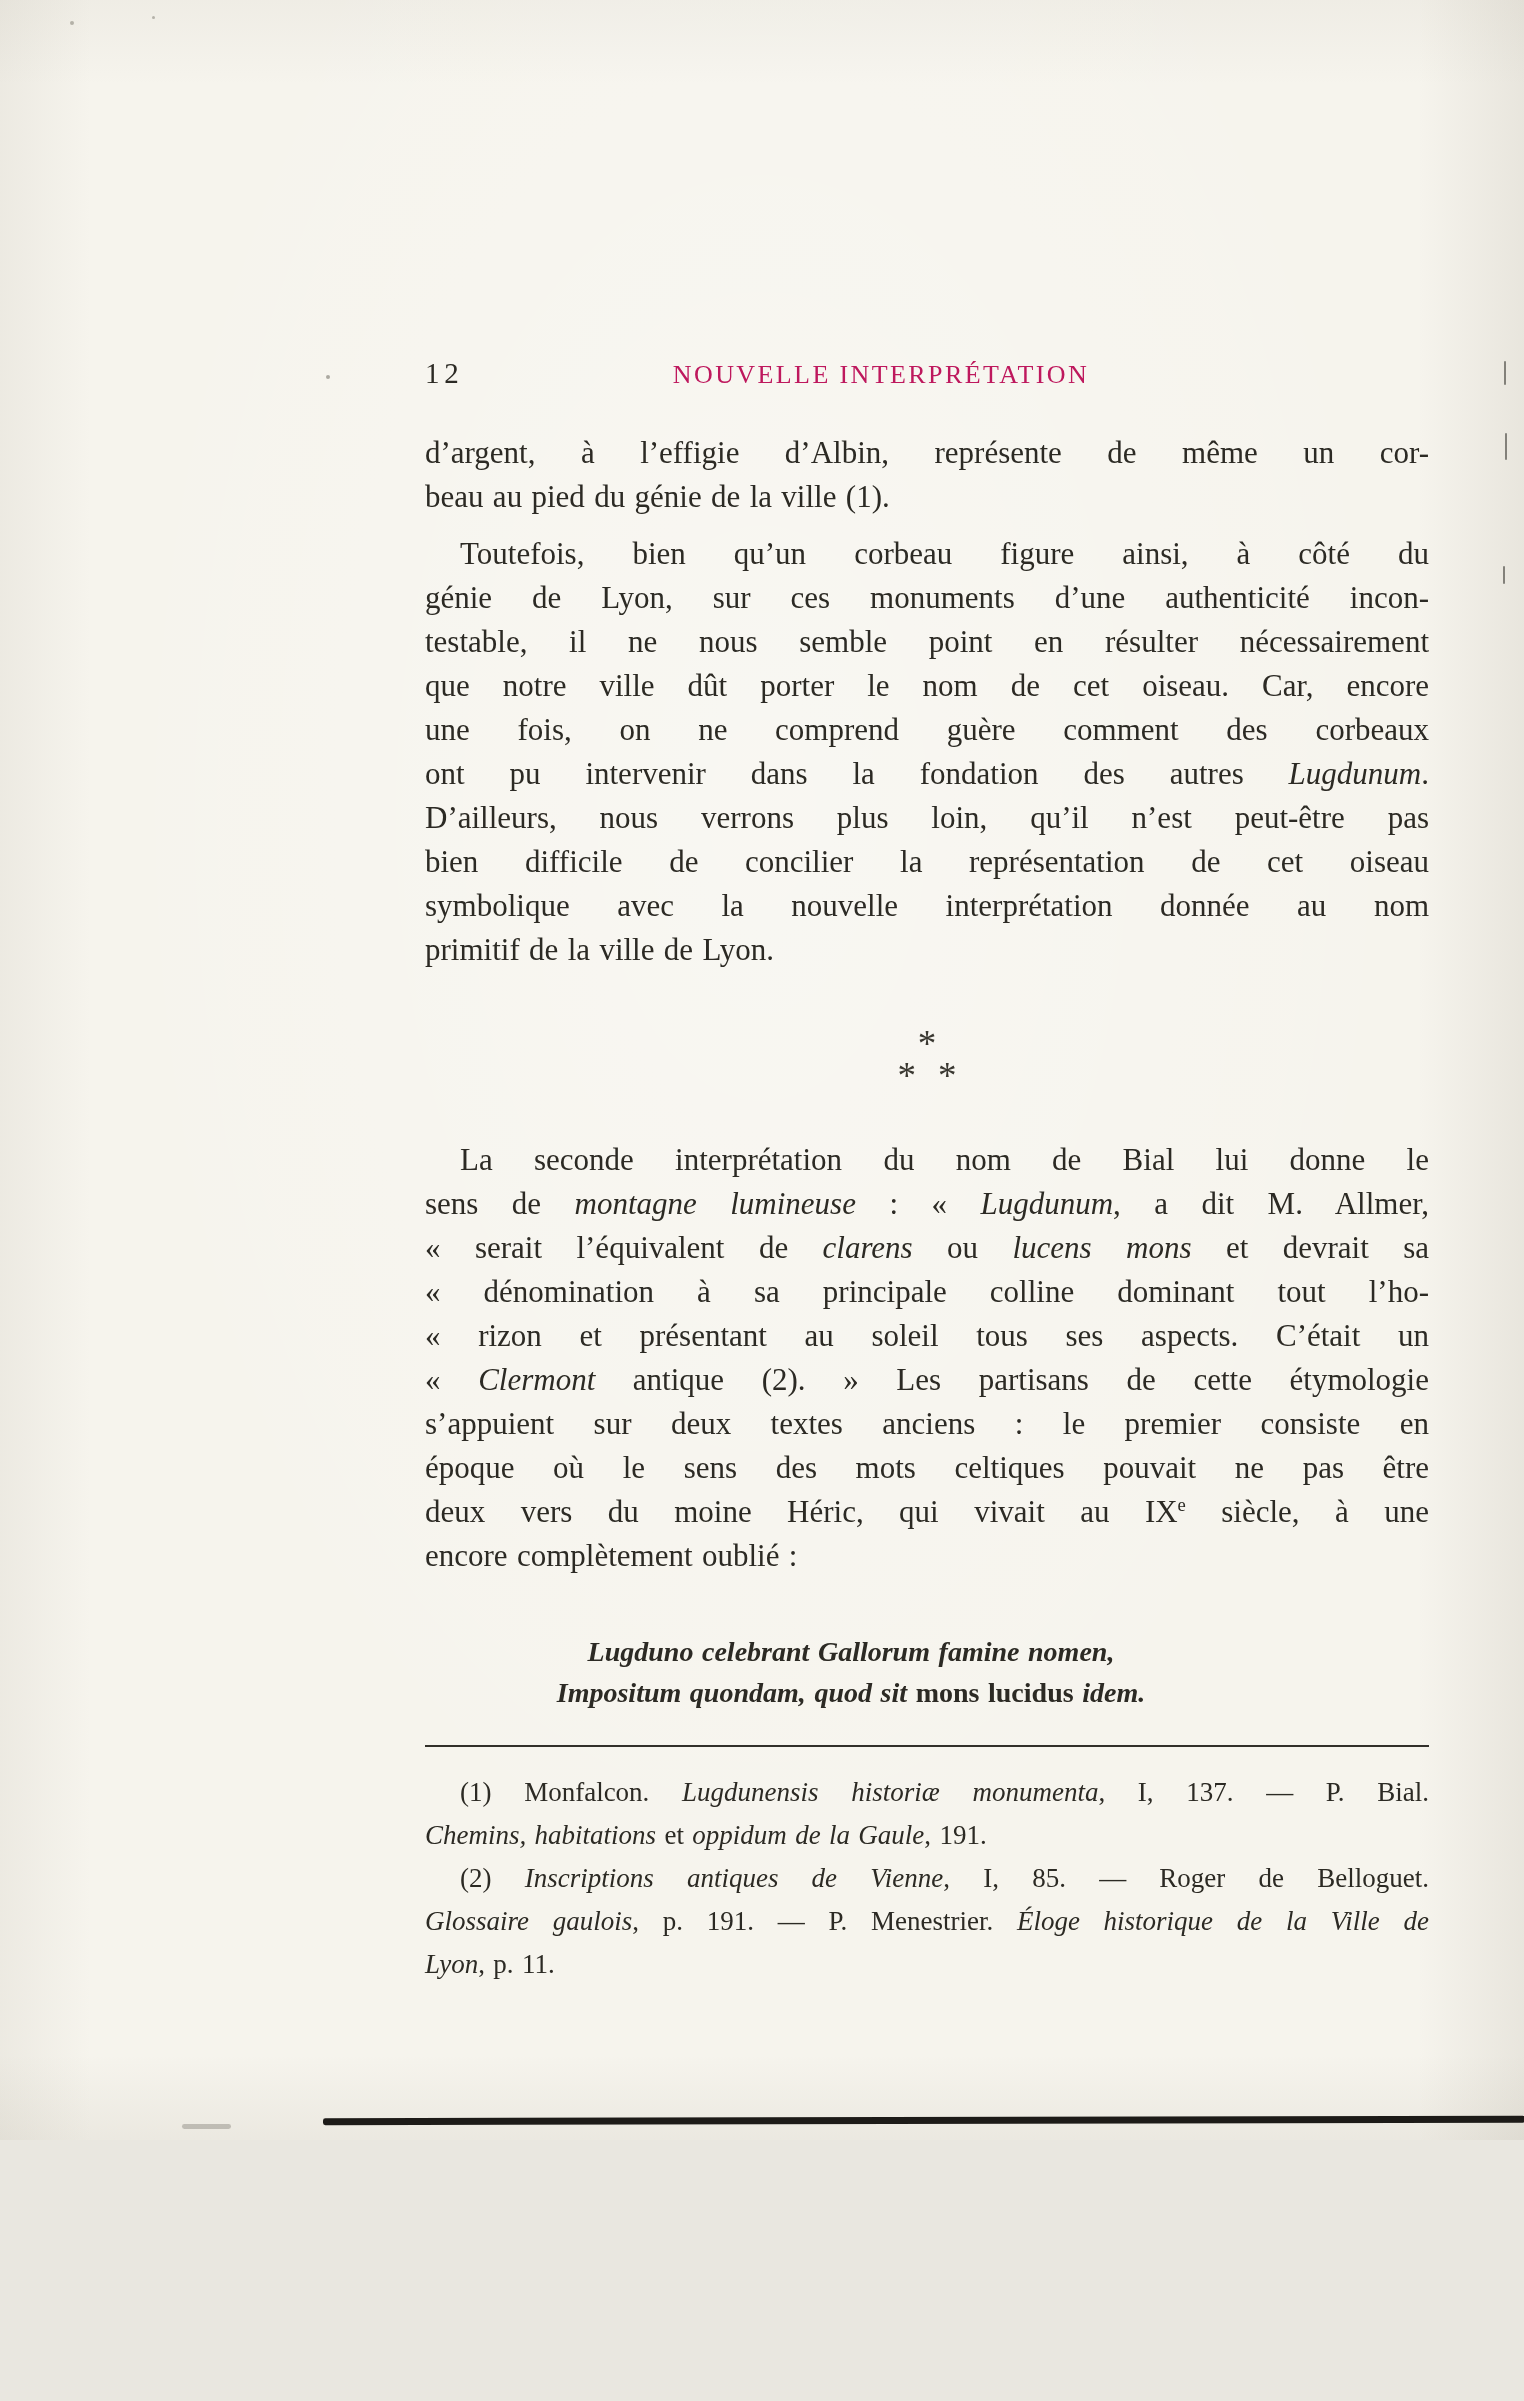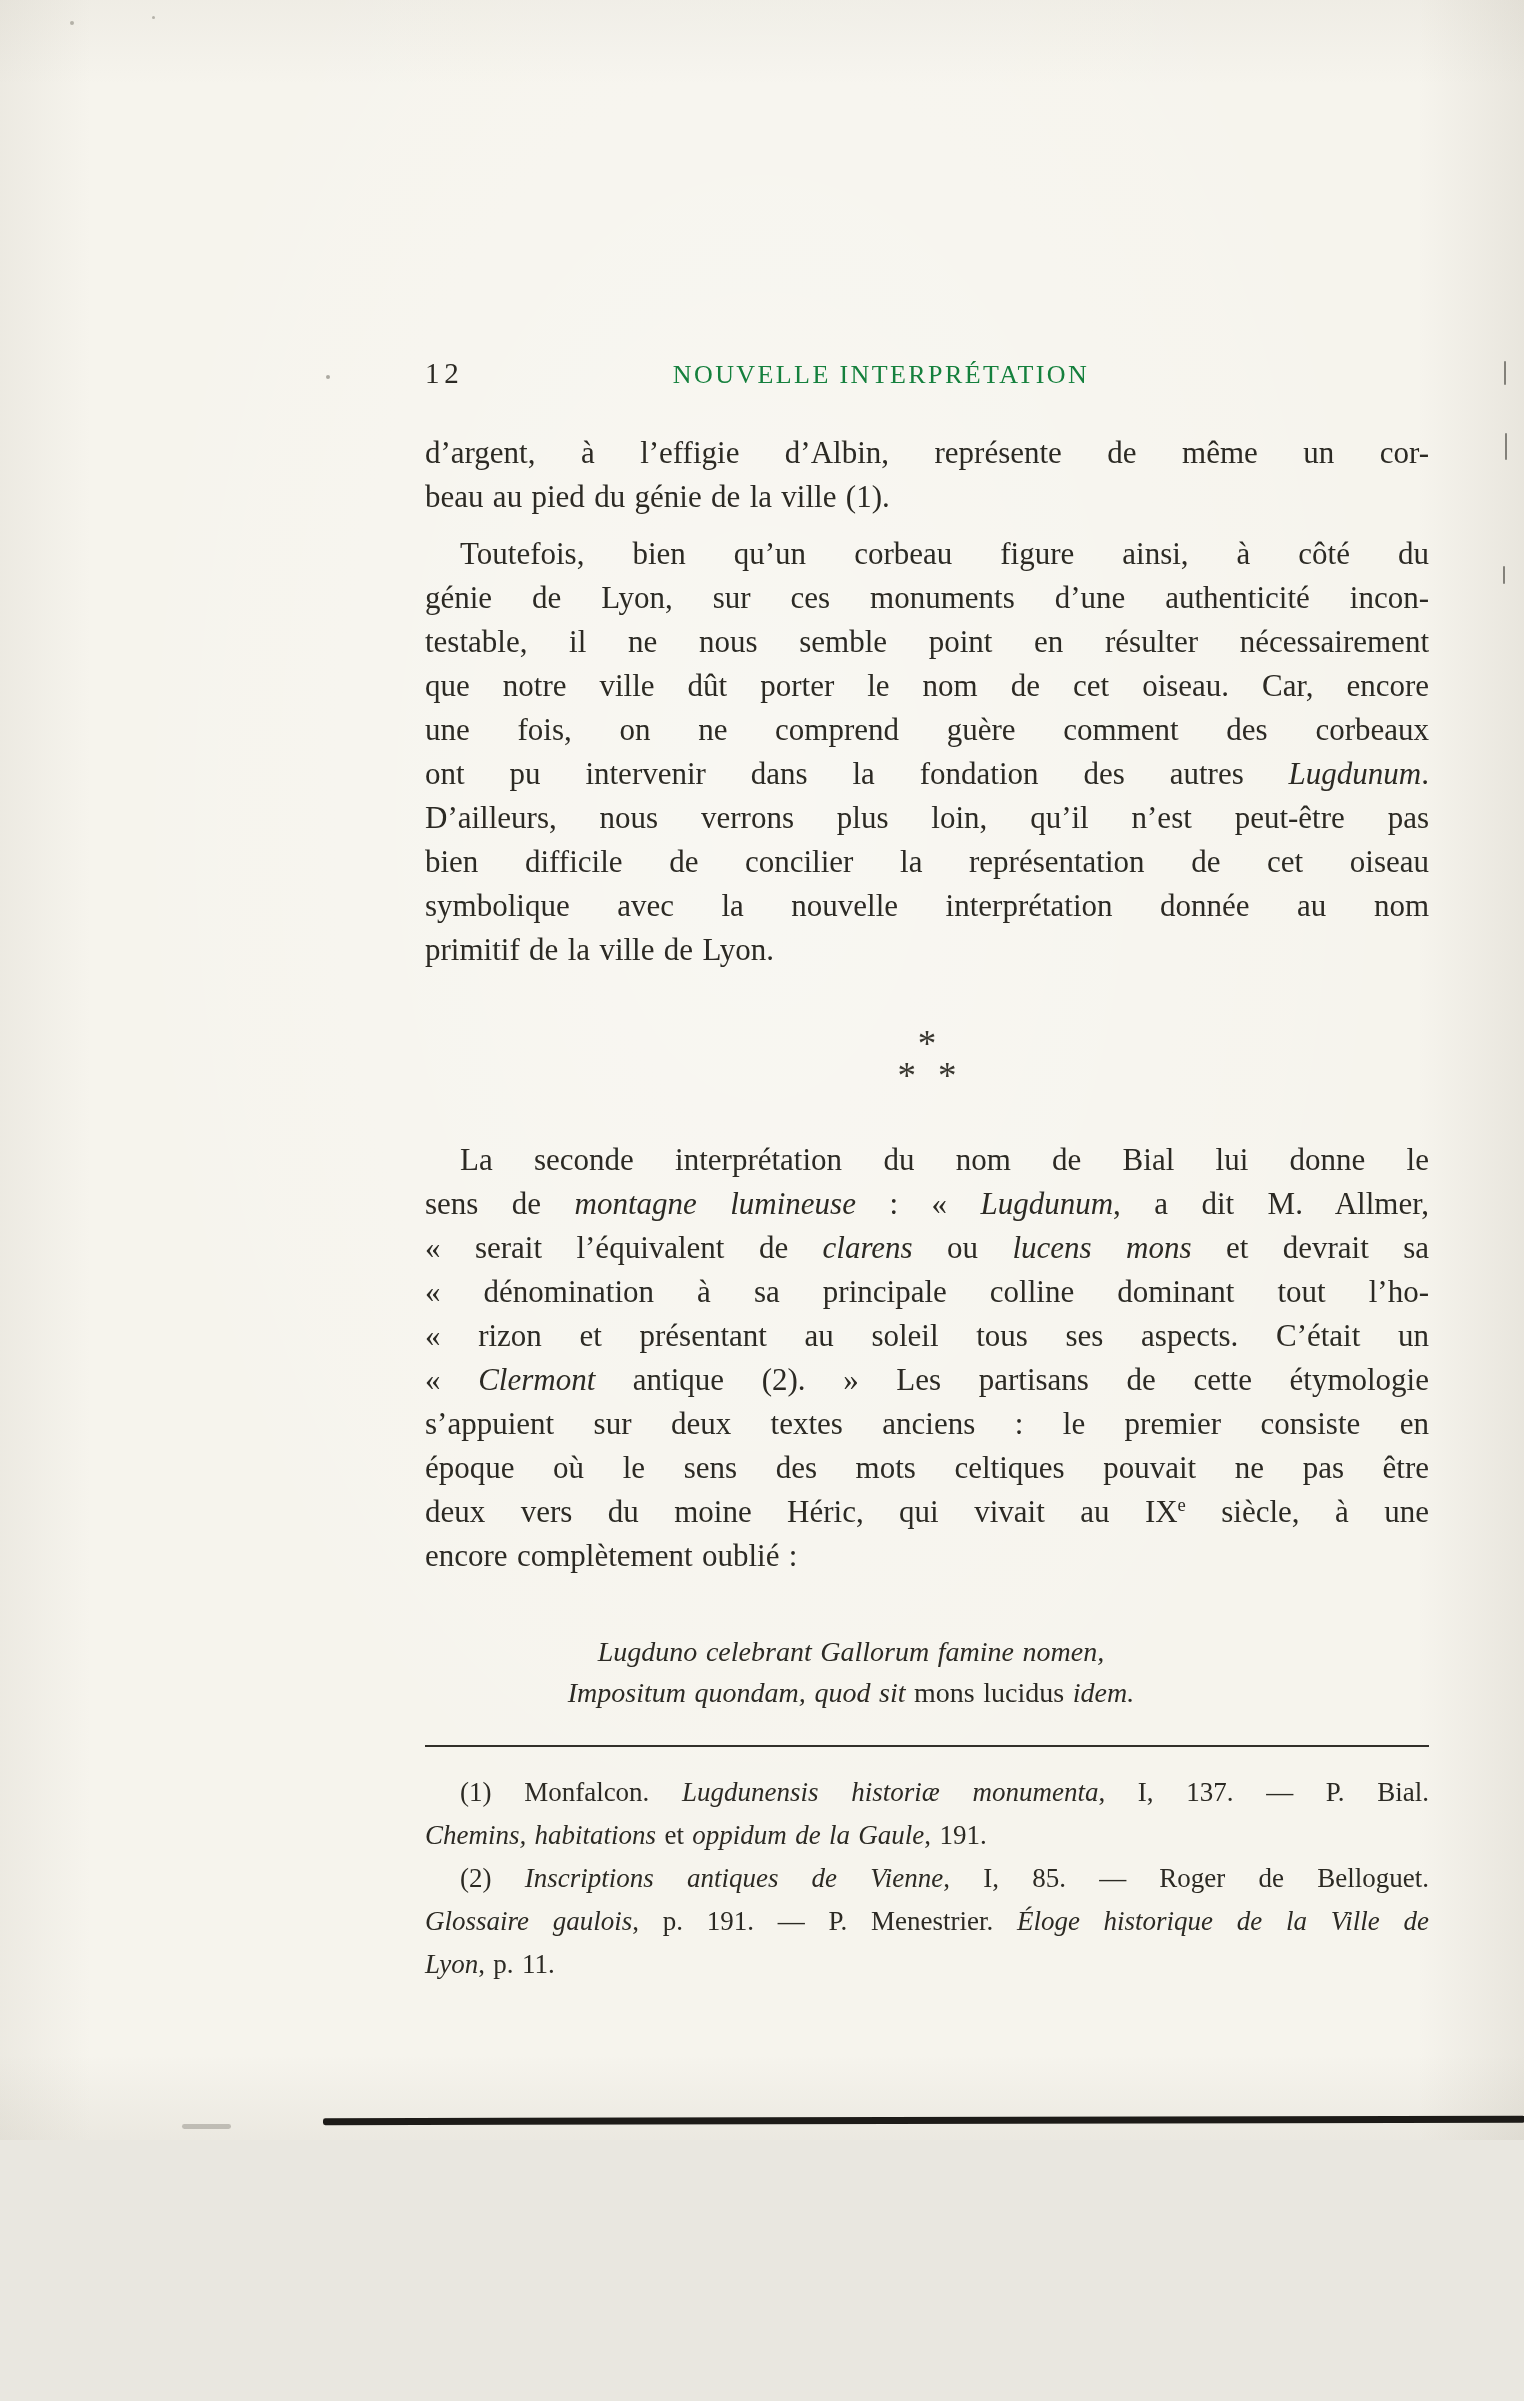--- a/index.html
+++ b/index.html
@@ -26,31 +26,31 @@
       linear-gradient(180deg, rgba(110,100,80,0.05), rgba(0,0,0,0) 4%, rgba(0,0,0,0) 96%, rgba(110,100,80,0.08));
   }
   .content{
     position:absolute;left:425px;top:357px;width:1004px;
     color:var(--color-ink);
   }
   .header{display:flex;align-items:baseline;margin-bottom:41px;}
   .pagenum{font-size:29px;letter-spacing:4.8px;min-width:76px;}
   .running-title{
     flex:1;text-align:center;font-size:26px;letter-spacing:2.4px;
-    padding-right:168px;color:#15803d;
+    padding-right:168px;color:#be185d;
   }
   .para{font-size:31px;line-height:44px;}
   .p2,.p3{margin-top:12.8px;}
   .indent .tline:first-child{text-indent:35px;}
   .tline{text-align:justify;text-align-last:justify;word-spacing:1.6px;}
   .tline-last{text-align-last:left;}
   .separator{margin:56px 0 46px;text-align:center;font-size:37px;line-height:32px;color:#3a3831;}
   .ast-bottom{word-spacing:12.8px;}
   .verse{margin-top:53px;font-size:28px;line-height:41px;padding-right:152px;}
-  .verse .tline{text-align-last:center;}
+  .verse .tline{text-align-last:center;font-weight:bold;}
   .footnote-rule{margin-top:32px;border-top:2.4px solid var(--color-rule);width:100%;height:0;}
   .footnotes{margin-top:24px;}
   .footnote{font-size:27px;line-height:43px;}
   sup{font-size:0.6em;line-height:0;}
   i{font-style:italic;}
 
   
   .artifact{position:absolute;pointer-events:none;}
   .bottom-line{left:323px;right:0;bottom:16px;height:7.2px;background:#1d1b18;transform:rotate(-0.12deg);border-radius:2.4px;}
   .bottom-dash{left:182px;bottom:11.2px;width:49px;height:4.8px;background:#6b675e;opacity:.35;border-radius:2.4px;}

